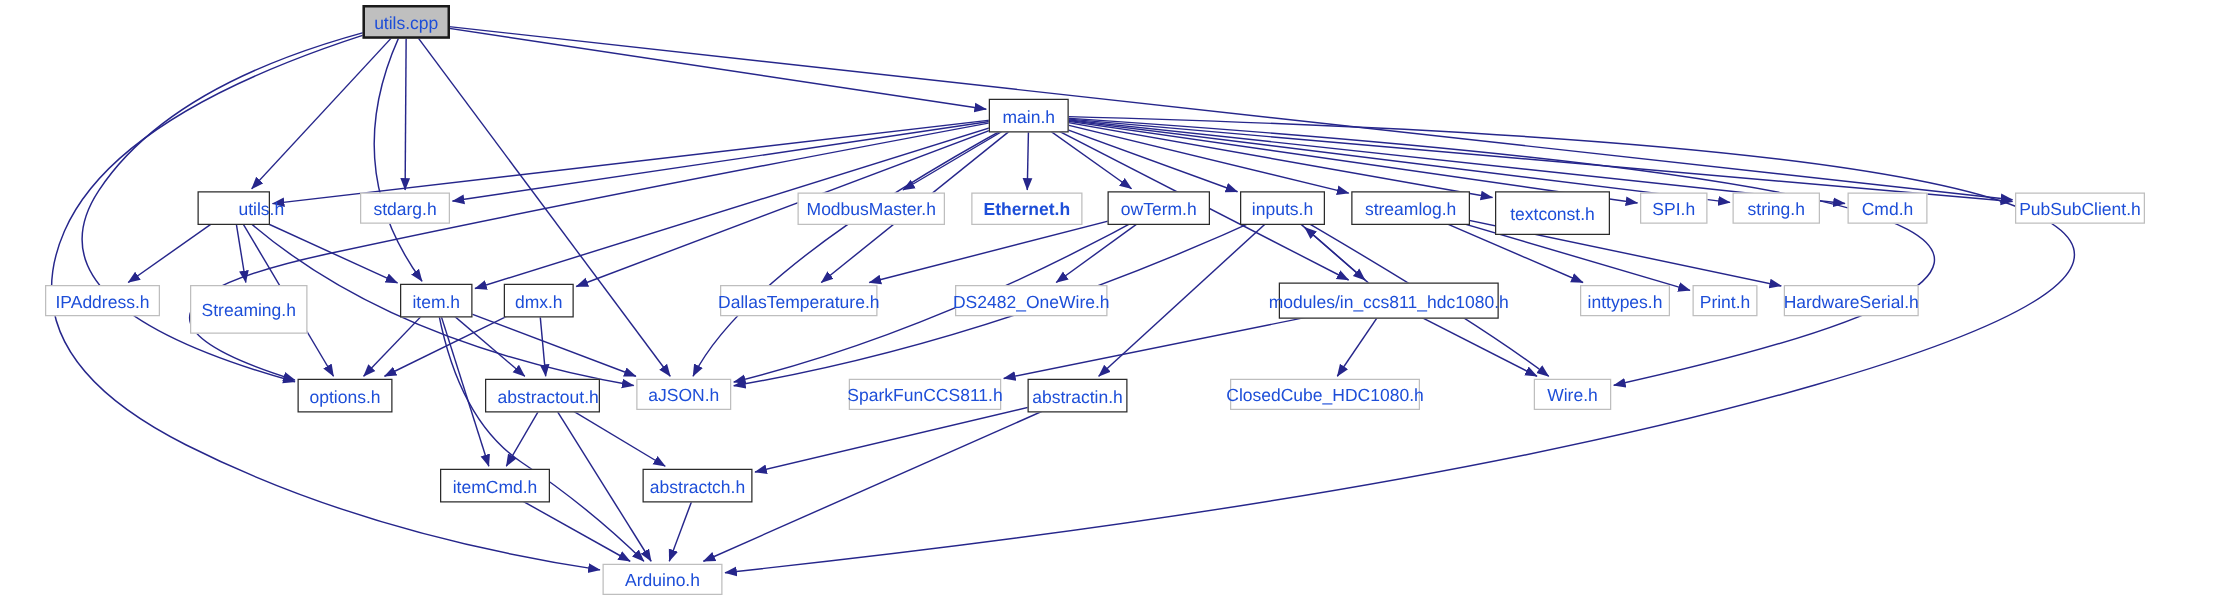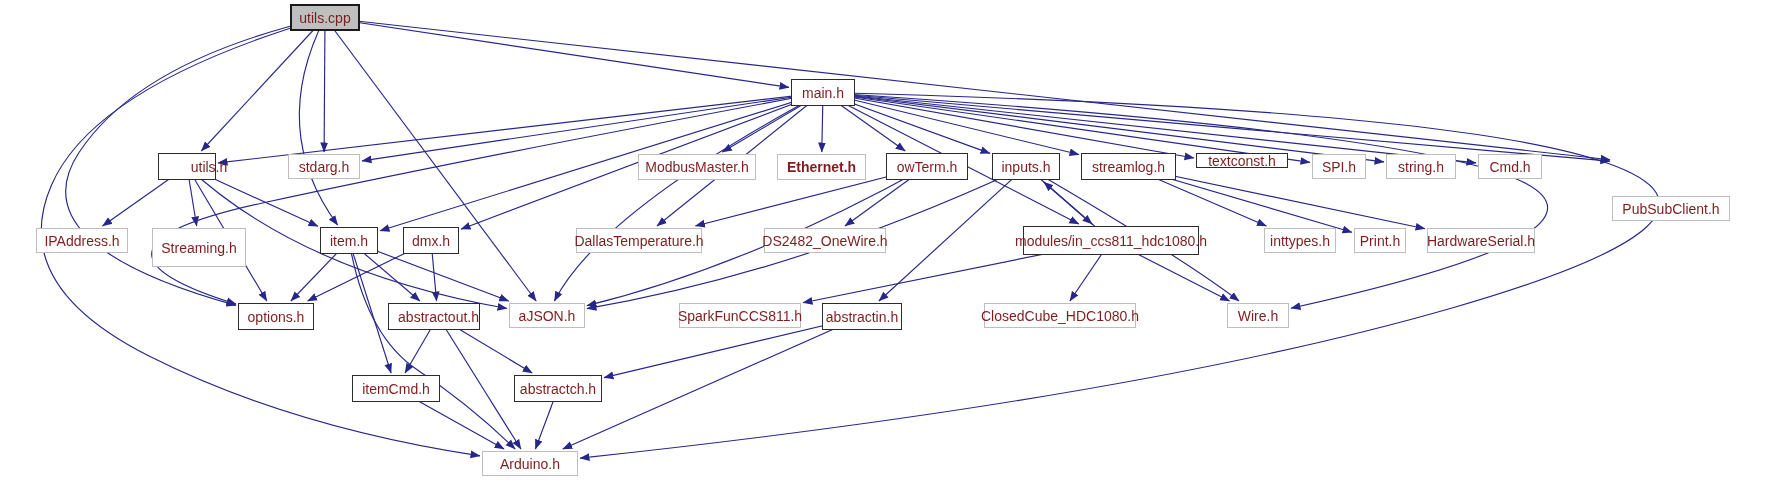--- a/index.html
+++ b/index.html
@@ -1,20 +1,20 @@
 <!DOCTYPE html>
 <html><head>
 <meta charset="utf-8">
 <style>
   html,body{margin:0;padding:0;background:#ffffff;}
   #canvas{position:relative;width:1770px;height:485px;background:#ffffff;overflow:hidden;
           font-family:"Liberation Sans","DejaVu Sans",sans-serif;}
   #edges{position:absolute;left:0;top:0;z-index:1;}
   .node{position:absolute;z-index:2;display:flex;align-items:center;justify-content:center;
-        background:#ffffff;font-size:14px;color:#7f1d1d;white-space:nowrap;box-sizing:border-box;
+        background:#ffffff;font-size:14px;color:#1d4ed8;white-space:nowrap;box-sizing:border-box;
         line-height:1;}
   .node.src{background:#bfbfbf;border:2px solid #1a1a1a;}
   .node.doc{border:1.4px solid #2b2b2b;}
   .node.ext{border:1px solid #bebebe;}
 </style>
 </head>
 <body>
 
 <div id="canvas">
   <svg id="edges" width="1770" height="485">
@@ -107,33 +107,33 @@
     </div>
     <div class="node doc" style="left: 886px; top: 153px; width: 82px; height: 27px;">
       <span>owTerm.h</span>
     </div>
     <div class="node doc" style="left: 992px; top: 153px; width: 68px; height: 27px;">
       <span>inputs.h</span>
     </div>
     <div class="node doc" style="left: 1081px; top: 153px; width: 95px; height: 27px;">
       <span>streamlog.h</span>
     </div>
-    <div class="node doc" style="left: 1196px; top: 153px; width: 92px; height: 15px;">
+    <div class="node doc" style="left: 1196px; top: 153px; width: 92px; height: 35px;">
       <span>textconst.h</span>
     </div>
     <div class="node ext" style="left: 1312px; top: 154px; width: 54px; height: 25px;">
       <span>SPI.h</span>
     </div>
     <div class="node ext" style="left: 1386px; top: 154px; width: 70px; height: 25px;">
       <span>string.h</span>
     </div>
     <div class="node ext" style="left: 1478px; top: 154px; width: 64px; height: 25px;">
       <span>Cmd.h</span>
     </div>
-    <div class="node ext" style="left: 1612px; top: 154px; width: 118px; height: 25px; margin-top: 42px;">
+    <div class="node ext" style="left: 1612px; top: 154px; width: 104px; height: 25px;">
       <span>PubSubClient.h</span>
     </div>
     <div class="node ext" style="left: 36px; top: 228px; width: 92px; height: 25px;">
       <span>IPAddress.h</span>
     </div>
     <div class="node ext" style="left: 152px; top: 228px; width: 94px; height: 39px;">
       <span>Streaming.h</span>
     </div>
     <div class="node doc" style="left: 320px; top: 227px; width: 58px; height: 27px;">
       <span>item.h</span>

